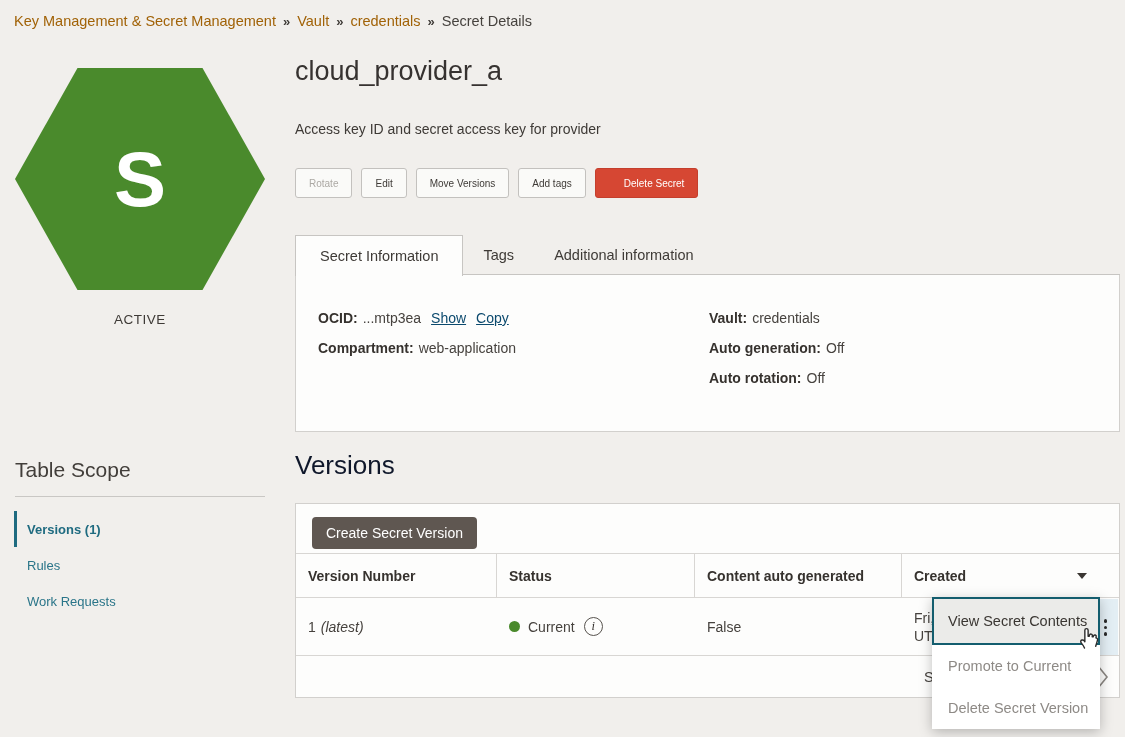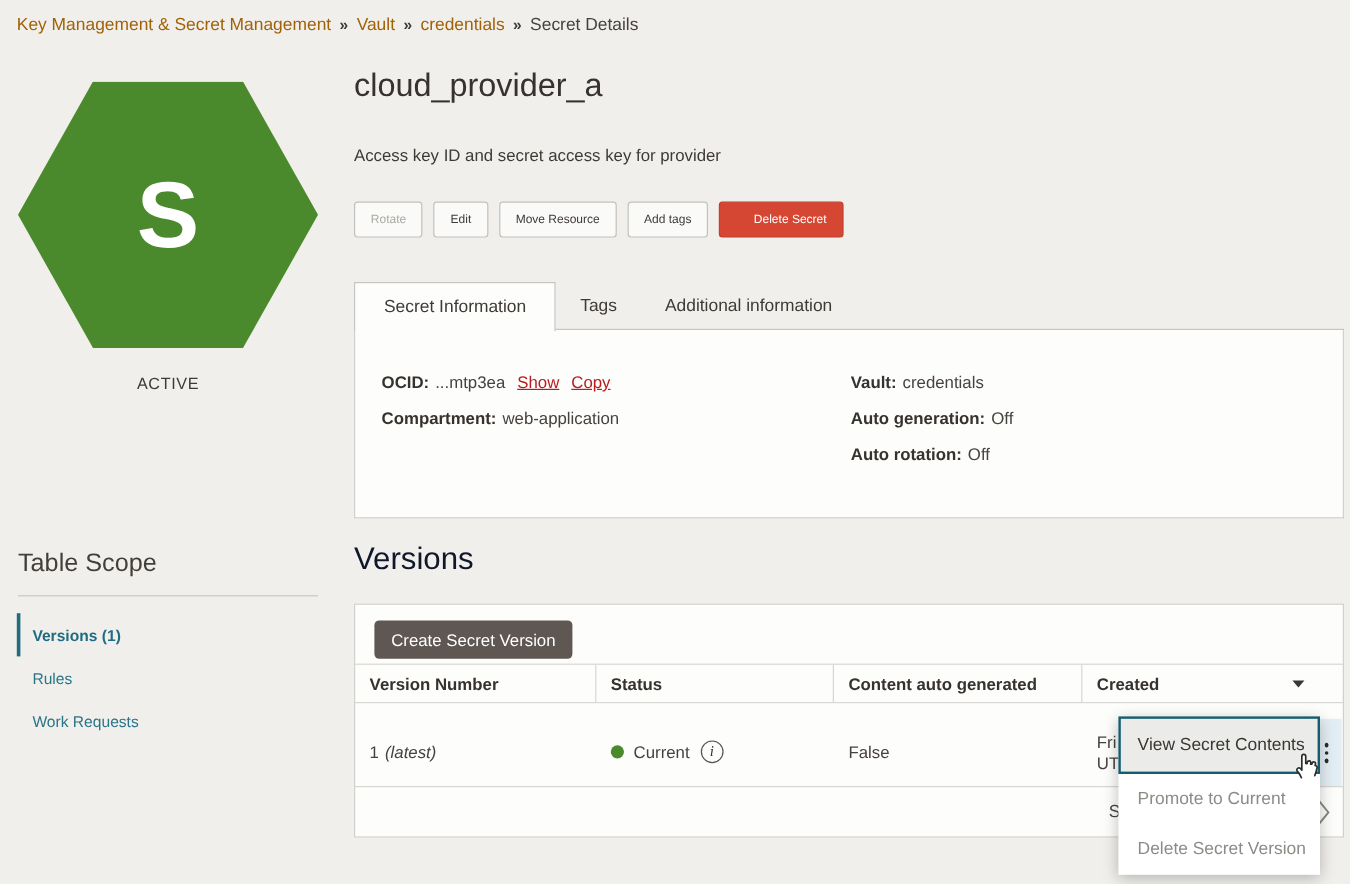--- a/index.html
+++ b/index.html
@@ -53,40 +53,40 @@
   }
   .tab:not(.active) { padding:0 20px; }
 
   
   .info-panel { position:absolute; left:295px; top:275px; width:825px; height:157px;
     background:#fdfdfc; border:1px solid #d2d0cd; border-top:none; z-index:1; }
   .info-col { position:absolute; font-size:14px; }
   .info-col .info-row { margin-bottom:13px; height:17px; }
   .info-label { font-weight:bold; color:#36322e; margin-right:5px; }
   .info-value { color:#46423e; }
-  .info-link { color:#b91c1c; text-decoration:underline; margin-left:10px; cursor:pointer; }
+  .info-link { color:#0c4a6e; text-decoration:underline; margin-left:10px; cursor:pointer; }
 
   
   .sidebar-title { position:absolute; left:15px; top:458px; font-size:21px; color:#423e3a; }
   .sidebar-hr { position:absolute; left:15px; top:496px; width:250px; border-top:1px solid #c9c7c4; }
   .side-items { position:absolute; left:14px; top:511px; width:252px; font-size:13px; }
   .side-item { height:36px; display:flex; align-items:center; padding-left:13px;
     color:#2a7589; cursor:pointer; }
   .side-item.active { border-left:3px solid #1f6b80; padding-left:10px;
     font-weight:bold; color:#1f6b80; }
 
   
   .versions-heading { position:absolute; left:295px; top:450px; font-size:26px; color:#0f172a; }
   .table-panel { position:absolute; left:295px; top:503px; width:825px; height:195px;
     background:#fdfdfc; border:1px solid #d2d0cd; }
   .create-btn { position:absolute; left:16px; top:13px; background:#5f5751; color:#fff;
     border:none; border-radius:4px; font-size:14px; padding:8px 14px; cursor:pointer;
     font-family:"Liberation Sans", sans-serif; }
 
-  .thead { position:absolute; left:0; top:49px; width:100%; height:33px;
+  .thead { position:absolute; left:0; top:49px; width:100%; height:45px;
     border-top:1px solid #d8d6d3; border-bottom:1px solid #d8d6d3; display:flex; }
   .th { display:flex; align-items:center; padding-left:12px; font-weight:bold;
     font-size:14px; color:#36322e; }
   .th-sep { border-right:1px solid #d8d6d3; }
   .w1 { width:201px; } .w2 { width:198px; } .w3 { width:207px; } .w4 { flex:1; }
   .sort-caret { width:0; height:0; margin-left:auto; margin-right:32px;
     border-left:5px solid transparent; border-right:5px solid transparent;
     border-top:6px solid #3a3632; cursor:pointer; }
 
   .trow { position:absolute; left:0; top:94px; width:100%; height:57px; display:flex;
@@ -132,21 +132,21 @@
   </div>
 </div>
 <div class="active-label">ACTIVE</div>
 
 <h1 class="page-title">cloud_provider_a</h1>
 <div class="page-desc">Access key ID and secret access key for provider</div>
 
 <div class="action-bar">
   <button class="btn disabled">Rotate</button>
   <button class="btn">Edit</button>
-  <button class="btn">Move Resource</button>
+  <button class="btn">Move Versions</button>
   <button class="btn">Add tags</button>
   <button class="btn danger">Delete Secret</button>
 </div>
 
 <div class="tabs">
   <div class="tab active">Secret Information</div>
   <div class="tab">Tags</div>
   <div class="tab">Additional information</div>
 </div>
 

